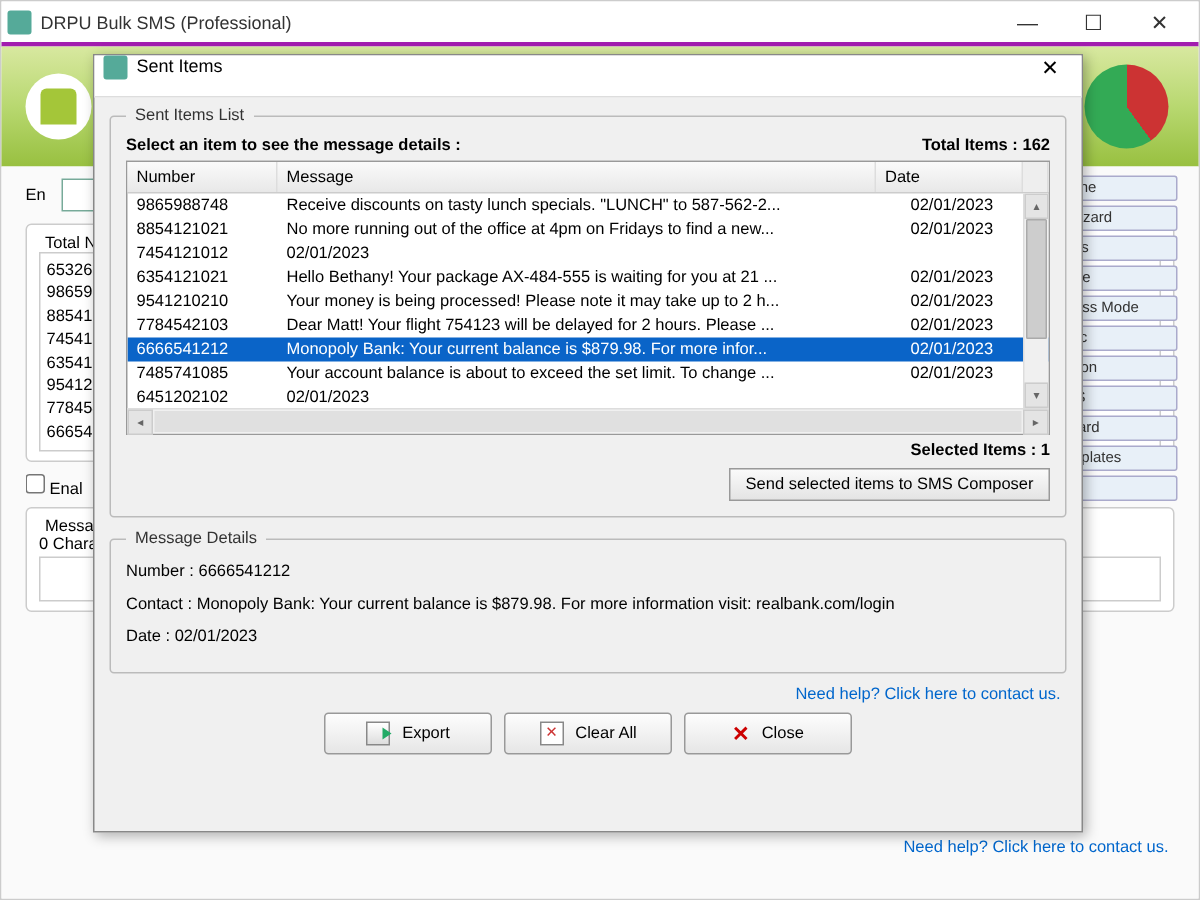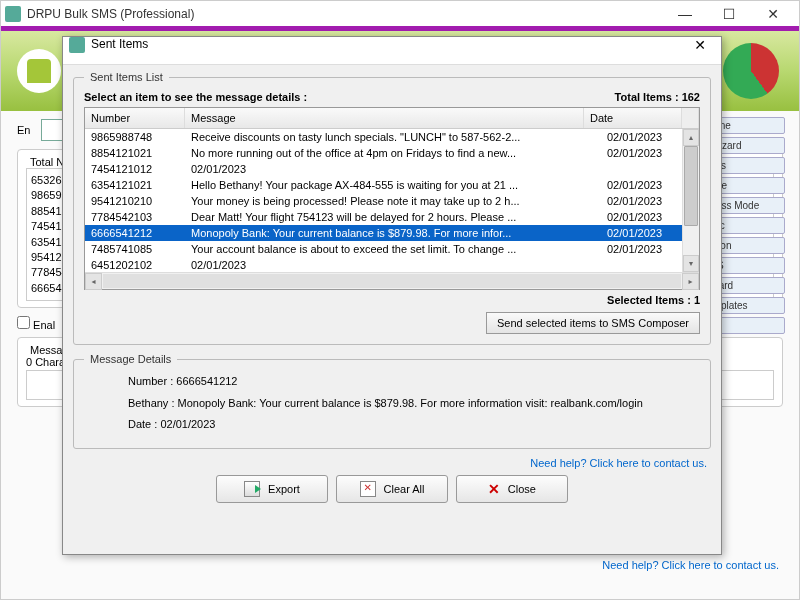--- a/index.html
+++ b/index.html
@@ -1,20 +1,20 @@
 <!DOCTYPE html>
 <html><head>
 <meta charset="utf-8">
 <style>
 * { box-sizing: border-box; margin: 0; padding: 0; font-family: Tahoma, Arial, sans-serif; }
 body { background: #f0f0f0; width: 800px; height: 600px; position: relative; overflow: hidden; }
 
 
 .main-window { width: 800px; height: 600px; background: #fff; border: 1px solid #ccc; position: relative; }
-.main-titlebar { height: 30px; background: #fff; display: flex; align-items: center; padding: 0 4px; border-bottom: 5px solid #a21caf; }
+.main-titlebar { height: 30px; background: #fff; display: flex; align-items: center; padding: 0 4px; border-bottom: 3px solid #a21caf; }
 .main-titlebar .app-icon { width: 16px; height: 16px; background: #5a9; border-radius: 2px; margin-right: 6px; }
 .main-titlebar .title { font-size: 12px; color: #333; flex: 1; }
 .win-controls { display: flex; }
 .win-btn { width: 44px; height: 30px; display: flex; align-items: center; justify-content: center; font-size: 14px; color: #333; }
 
 
 .header-band { height: 80px; background: linear-gradient(to bottom, #d8e8a0 0%, #b8d870 50%, #98c040 100%); position: relative; display: flex; align-items: center; padding: 0 16px; }
 .android-badge { width: 44px; height: 44px; border-radius: 50%; background: #fff; display: flex; align-items: center; justify-content: center; margin-right: 12px; }
 .android-badge .droid { width: 24px; height: 24px; background: #a4c639; border-radius: 4px 4px 0 0; position: relative; }
 .pie-chart-bg { position: absolute; right: 20px; top: 12px; width: 56px; height: 56px; border-radius: 50%; background: conic-gradient(#c33 0 40%, #3a5 40% 100%); }
@@ -66,21 +66,21 @@
 .sb-arrow { height: 17px; background: #e4e4e4; border: 1px solid #ccc; display:flex;align-items:center;justify-content:center;font-size:8px;color:#666; }
 .sb-thumb-v { position: absolute; top: 17px; left: 1px; right: 1px; height: 80px; background: #cdcdcd; border: 1px solid #aaa; border-radius: 1px; }
 .list-scrollbar-h { height: 17px; background: #f0f0f0; border-top: 1px solid #ddd; display: flex; }
 .sb-thumb-h { flex: 1; margin: 1px; background: #e0e0e0; }
 
 .selected-items { text-align: right; font-size: 11px; font-weight: bold; margin-top: 4px; }
 .send-composer { display: block; margin: 6px 0 0 auto; background: linear-gradient(#fafafa,#e4e4e4); border: 1px solid #999; padding: 4px 10px; font-size: 11px; }
 
 .details-body { font-size: 11px; line-height: 1.6; }
 .details-body .drow { margin-bottom: 4px; }
-.details-body .dlabel { display: inline-block; margin-left: 44px; }
+.details-body .dlabel { display: inline-block; }
 
 .dialog-help { text-align: right; font-size: 11px; color: #0066cc; margin: 2px 4px 6px; }
 .dialog-buttons { display: flex; gap: 8px; justify-content: center; padding: 0 6px 8px; }
 .d-btn { background: linear-gradient(#fdfdfd,#e6e6e6); border: 1px solid #999; border-radius: 3px; padding: 5px 18px; font-size: 11px; display: flex; align-items: center; gap: 8px; min-width: 112px; justify-content: center; }
 .ico-sq { width: 16px; height: 16px; display: inline-block; }
 .ico-export { background: linear-gradient(#fff,#ddd); border: 1px solid #888; position: relative; }
 .ico-export::after { content:""; position:absolute; right:-2px; top:3px; width:0;height:0;border-left:6px solid #2a6; border-top:4px solid transparent; border-bottom:4px solid transparent; }
 .ico-clear { background: #fff; border: 1px solid #888; position: relative; }
 .ico-clear::after { content:"✕"; color:#c33; font-size:10px; position:absolute; left:3px; top:0; }
 .ico-close-x { color:#c00; font-weight:bold; font-size:14px; }
@@ -264,21 +264,21 @@
         </div>
       </div>
       <div class="selected-items">Selected Items : 1</div>
       <button class="send-composer">Send selected items to SMS Composer</button>
     </fieldset>
 
     <fieldset class="fieldset">
       <legend>Message Details</legend>
       <div class="details-body">
         <div class="drow"><span class="dlabel">Number   :</span> <span>6666541212</span></div>
-        <div class="drow"><span class="dlabel">Bethany  :</span> <span>Monopoly Bank: Your current balance is $879.98. For more information visit: realbank.com/login</span></div>
+        <div class="drow"><span class="dlabel">Contact  :</span> <span>Monopoly Bank: Your current balance is $879.98. For more information visit: realbank.com/login</span></div>
         <div class="drow"><span class="dlabel">Date        :</span> <span>02/01/2023</span></div>
       </div>
     </fieldset>
 
     <div class="dialog-help">Need help? Click here to contact us.</div>
     <div class="dialog-buttons">
       <button class="d-btn">
           <span class="ico-sq ico-export"></span>
           <span>Export</span>
         </button>

